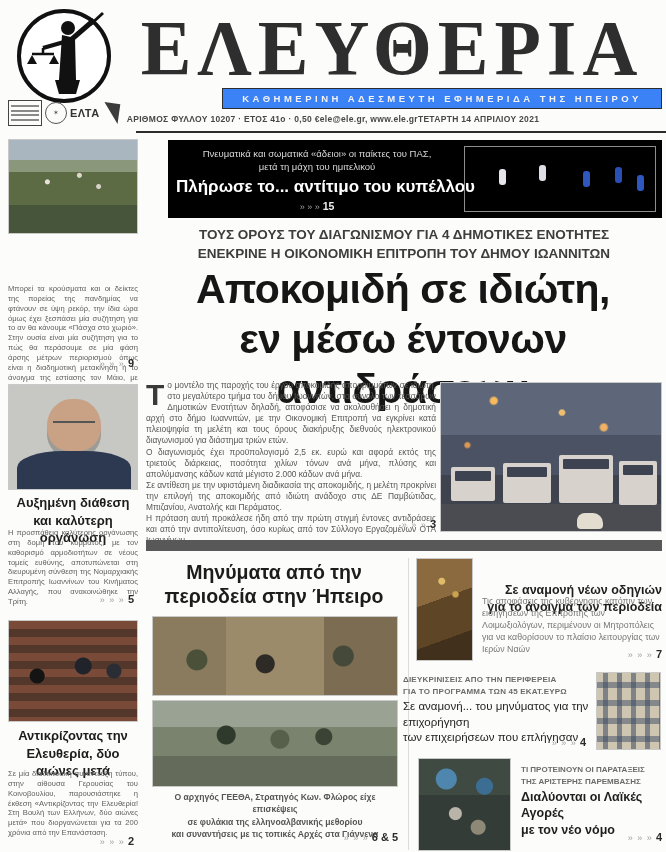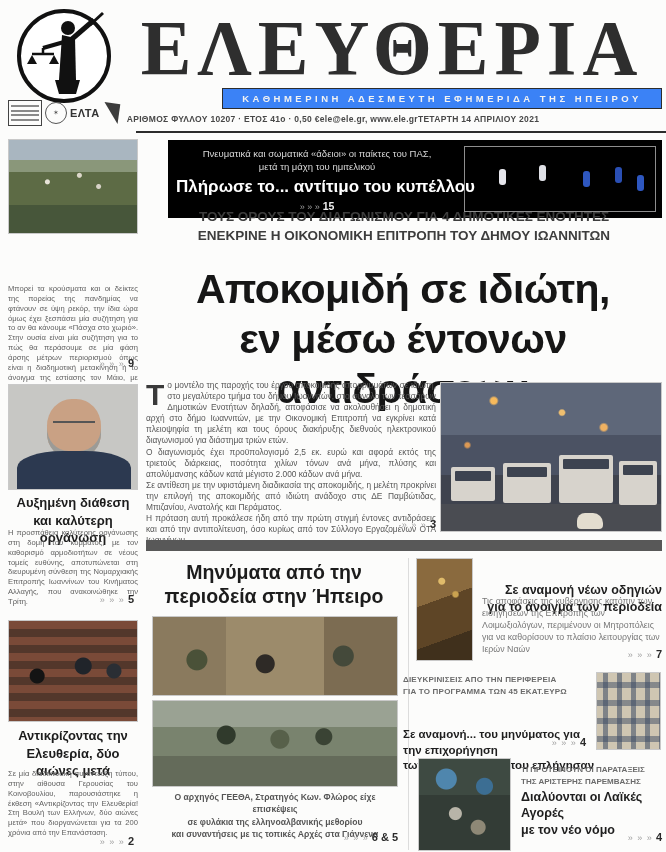--- a/index.html
+++ b/index.html
@@ -95,21 +95,21 @@
       linear-gradient(#31353e 0 34%, #3c4b61 34% 72%, #314257 72% 100%);
   }
   #banner-photo .pl { position:absolute; width:7px; height:16px; border-radius:3px; }
   #banner-photo .pw1 { left:34px; top:22px; background:#e6e6ec; }
   #banner-photo .pw2 { left:74px; top:18px; background:#dfe0e6; }
   #banner-photo .pb1 { left:118px; top:24px; background:#2e57c0; }
   #banner-photo .pb2 { left:150px; top:20px; background:#2a4fb4; }
   #banner-photo .pb3 { left:172px; top:28px; background:#2e57c0; }
 
   
-  .lead-kicker { position:absolute; left:146px; top:208px; width:516px;
+  .lead-kicker { position:absolute; left:146px; top:226px; width:516px;
                  font-size:13.5px; font-weight:bold; color:#3d3d3d;
                  text-align:center; line-height:1.4; }
   .lead-hl { position:absolute; left:140px; top:264px; width:526px;
              font-size:41px; font-weight:bold; text-align:center;
              line-height:1.22; color:#161616; letter-spacing:-.5px; }
   .lead-body { position:absolute; left:146px; top:380px; width:290px;
                font-size:8.4px; line-height:1.32; color:#575757; text-align:justify; }
   .lead-body .dropcap { float:left; font-size:30px; line-height:26px; font-weight:bold;
                         color:#3a3a3a; padding:2px 3px 0 0; }
   .lead-pager { left:310px; top:518px; width:126px; }
@@ -164,21 +164,21 @@
   }
   .rc1-hl { position:absolute; left:482px; top:582px; width:180px; text-align:right;
             font-size:12.5px; line-height:1.35; font-weight:bold; }
   .rc1-body { position:absolute; left:482px; top:596px; width:180px;
               font-size:8.8px; line-height:1.35; color:#777; text-align:left; }
   .rc1-pager { left:536px; top:648px; width:126px; }
   .rc2-kicker { position:absolute; left:403px; top:674px; width:190px;
                 font-size:8px; font-weight:bold; color:#6b6b6b; line-height:1.45;
                 letter-spacing:.2px; }
   .rc2-hl { position:absolute; left:403px; top:699px; width:192px; text-align:left;
-            font-size:11.5px; line-height:1.35; font-weight:bold;margin-top:28px; }
+            font-size:11.5px; line-height:1.35; font-weight:normal; }
   .rc2-pager { left:460px; top:736px; width:126px; }
   #building-photo { left:596px; top:672px; width:65px; height:78px;
     background:
       repeating-linear-gradient(90deg, transparent 0 6px, rgba(60,75,100,.55) 6px 11px, transparent 11px 14px),
       repeating-linear-gradient(0deg, transparent 0 7px, rgba(60,75,100,.5) 7px 13px, transparent 13px 18px),
       #cfc6b2;
   }
   #market-photo { left:418px; top:758px; width:93px; height:93px;
     background:
       radial-gradient(circle at 30% 22%, #4f86ad 0 10px, transparent 11px),

